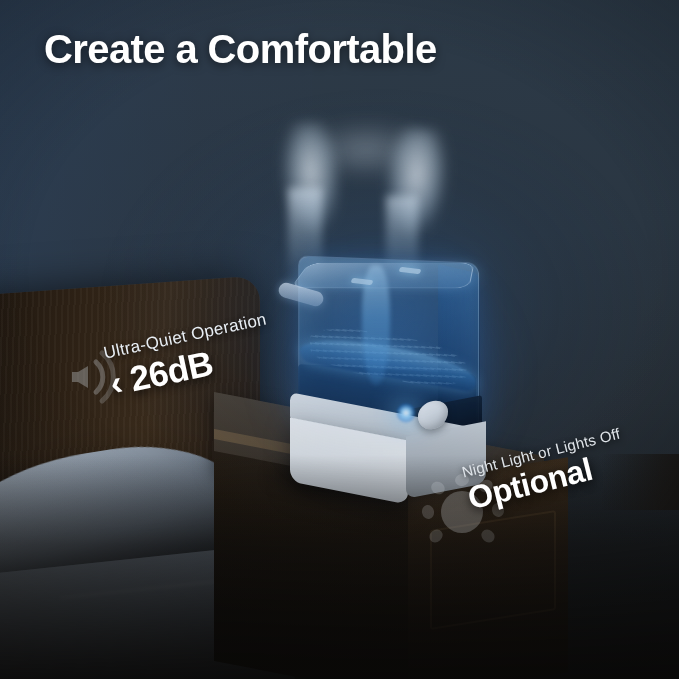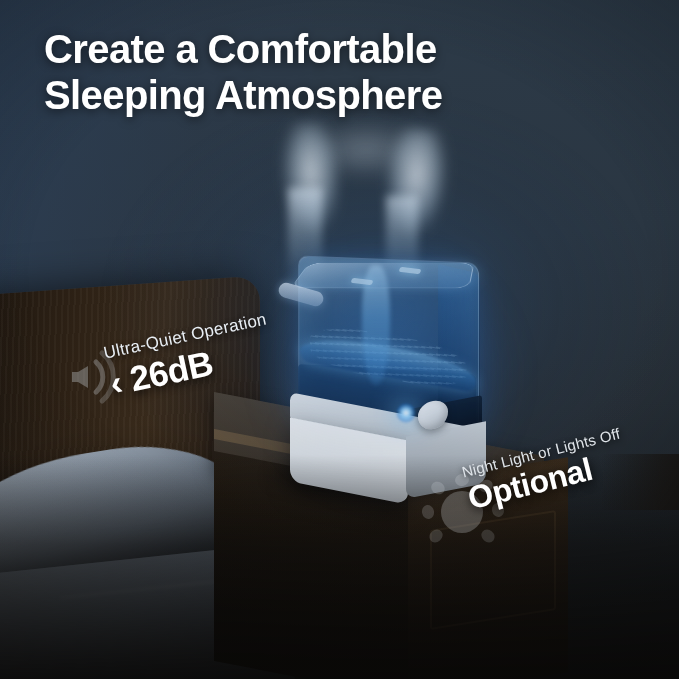--- a/index.html
+++ b/index.html
@@ -562,21 +562,20 @@
     <div class="led"></div>
     <div class="knob"></div>
     <div class="brand-logo"></div>
   </div>
 
   <div class="wall-vignette"></div>
   <div class="floor-dark"></div>
 
   <div class="headline">
     <div>Create a Comfortable</div>
-    <div>Sleeping Atmosphere</div>
   </div>
 
   <div class="callout-quiet">
     <svg class="speaker-icon" viewBox="0 0 70 70">
       <path d="M26 24 L26 46 L16 40 L10 40 L10 30 L16 30 Z" fill="#cfd6dd" opacity="0.85"></path>
       <path d="M34 20 A20 20 0 0 1 34 50" stroke="#cfd6dd" stroke-width="5" fill="none" opacity="0.75" stroke-linecap="round"></path>
       <path d="M40 11 A31 31 0 0 1 40 59" stroke="#cfd6dd" stroke-width="5" fill="none" opacity="0.55" stroke-linecap="round"></path>
     </svg>
     <div class="quiet-text">
       <div class="quiet-label">Ultra-Quiet Operation</div>

